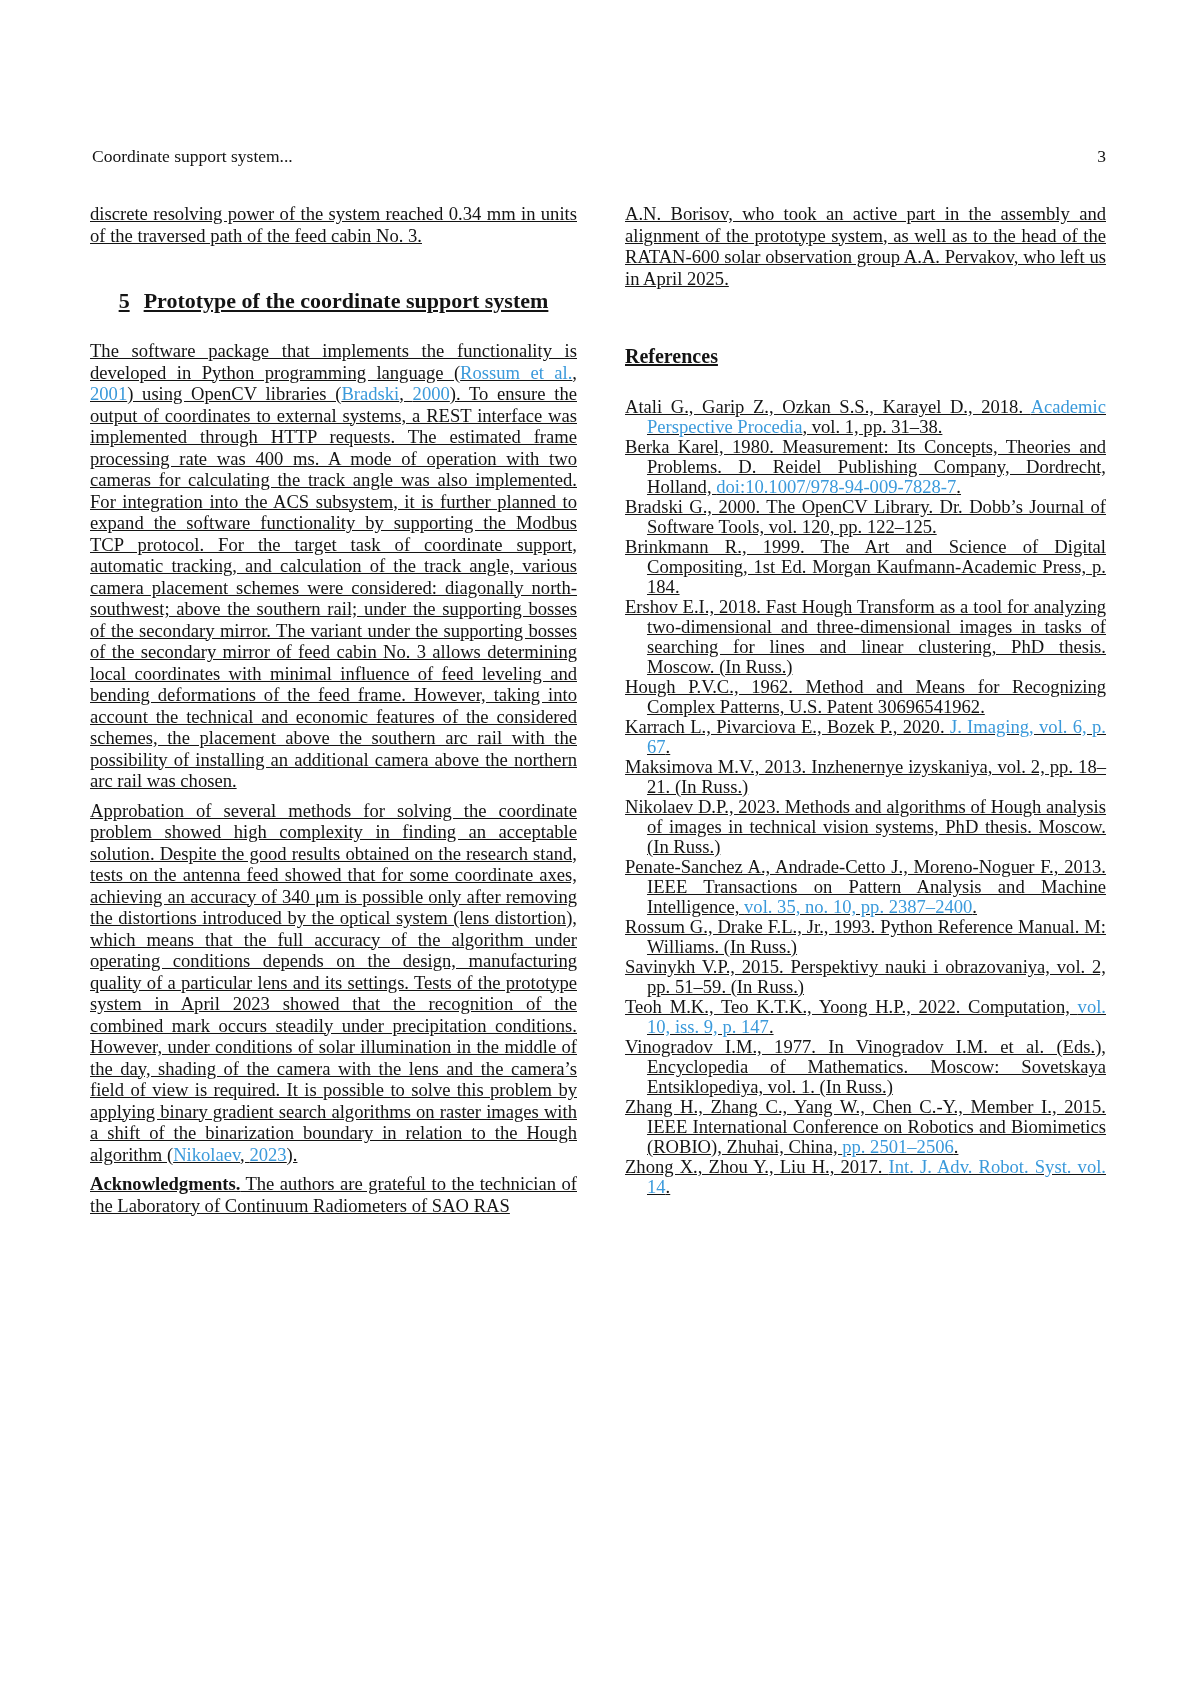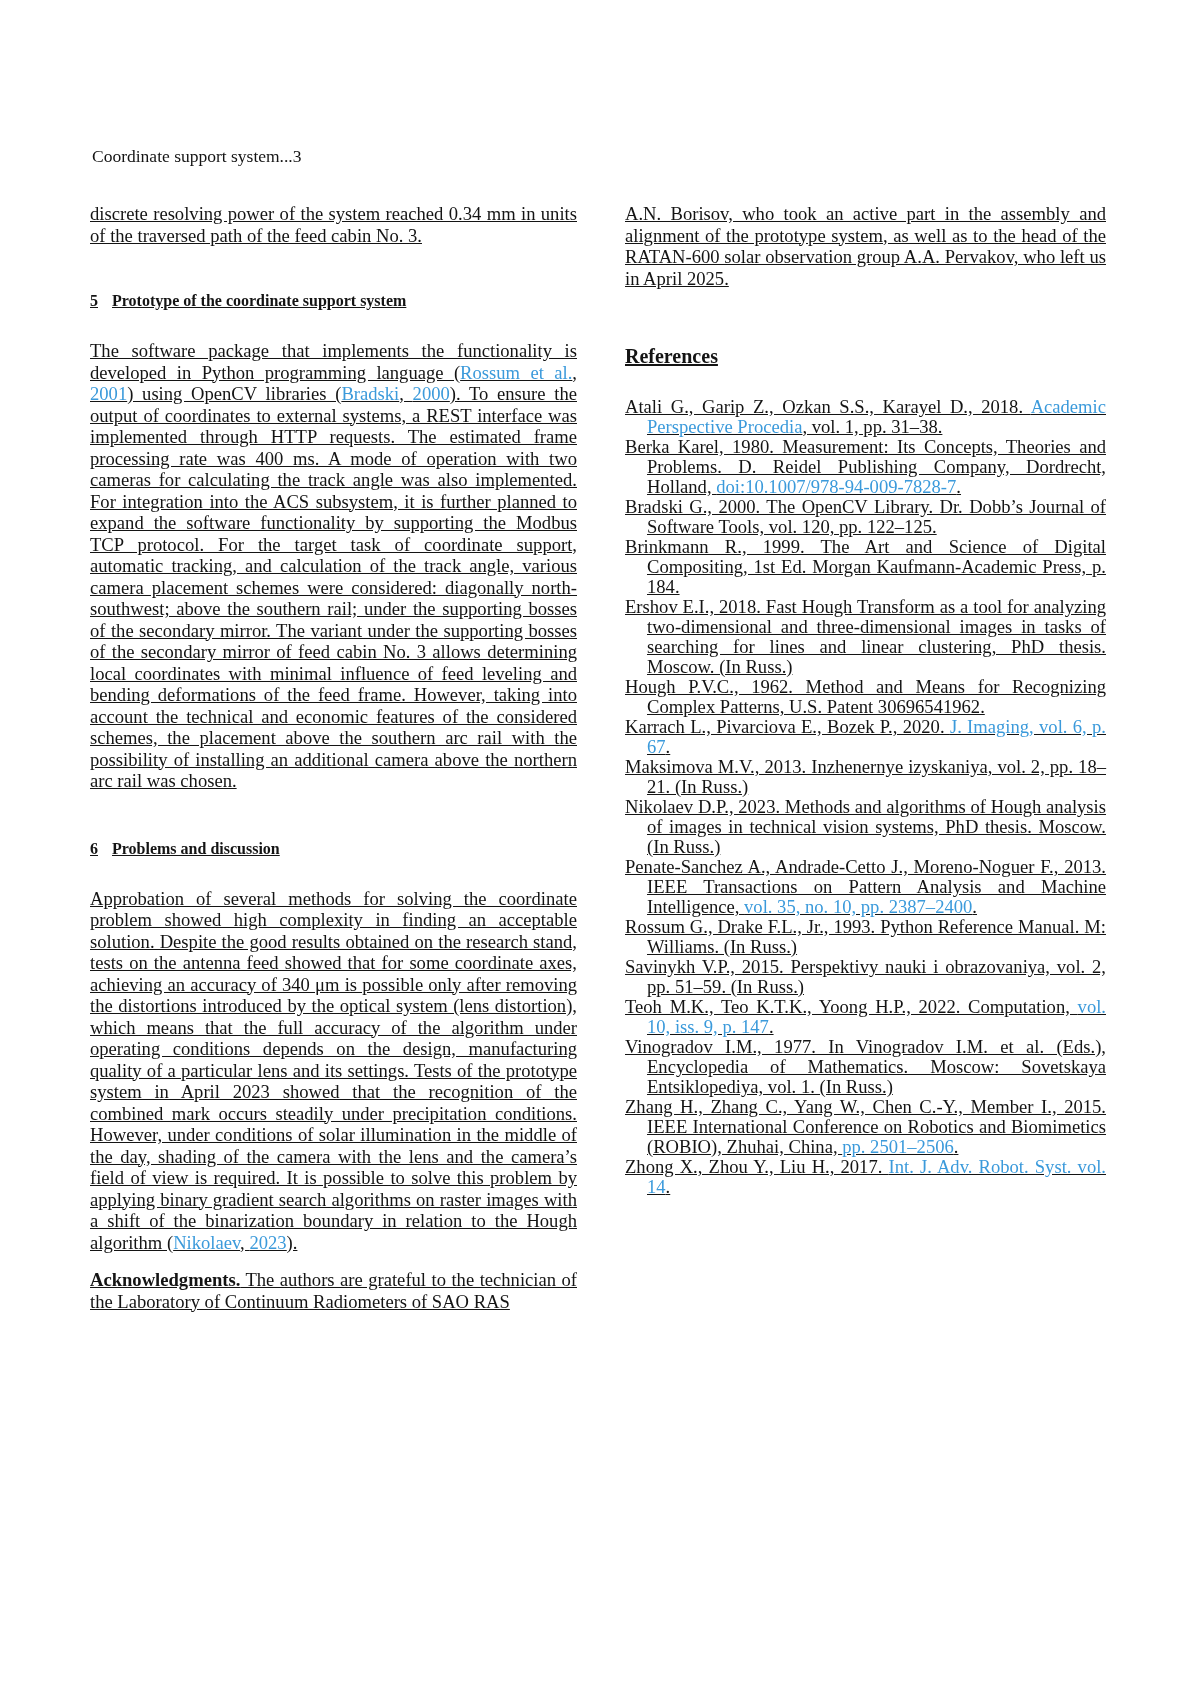--- a/index.html
+++ b/index.html
@@ -3,32 +3,32 @@
 <meta charset="utf-8">
 <style>
   :root { --link-color: #3b9adb; --ink: #141414; }
   * { margin: 0; padding: 0; box-sizing: border-box; }
   html, body { background: #ffffff; }
   body { width: 1200px; height: 1697px; position: relative; overflow: hidden;
          font-family: "Liberation Serif", "DejaVu Serif", serif; color: var(--ink); }
   .page { position: absolute; inset: 0; background: #fff; }
 
   .running-header { position: absolute; top: 146px; left: 92px; right: 94px;
-    display: flex; justify-content: flex-start; align-items: baseline;
+    display: flex; justify-content: space-between; align-items: baseline;
     font-size: 17.5px; }
 
   .col { position: absolute; top: 203px; text-decoration: underline; }
   .col-left  { left: 90px;  width: 487px; }
   .col-right { left: 625px; width: 481px; }
 
   p.body { font-size: 18.6px; line-height: 21.5px; text-align: justify;
            hyphens: auto; -webkit-hyphens: auto; }
-  p.body + p.body { margin-top: 16px; }
+  p.body + p.body { margin-top: 8px; }
 
-  h2.sec { font-size: 16px; line-height: 26px; font-weight: bold; letter-spacing: 0; }
+  h2.sec { font-size: 22px; line-height: 26px; font-weight: bold; letter-spacing: 0; text-align: center; }
   h2.sec .secnum { margin-right: 14px; }
   .h-sec5 { margin-top: 42px; }
   .h-sec5 + p.body { margin-top: 26px; }
   .h-sec6 { margin-top: 44px; }
   .h-sec6 + p.body { margin-top: 26px; }
   .ack { margin-top: 36px; }
 
   h2.refs-title { font-size: 20px; font-weight: bold; margin-top: 56px; }
   .ref-list { margin-top: 29px; }
   p.ref { font-size: 18.6px; line-height: 20px; text-align: justify;
@@ -48,23 +48,20 @@
   </div>
 
   <div class="col col-left">
     <p class="body"><span>discrete resolving power of the system reached 0.34 mm in units of the traversed path of the feed cabin No. 3.</span></p>
 
     <h2 class="sec h-sec5">
       <span class="secnum">5</span><span>Prototype of the coordinate support system</span>
     </h2>
     <p class="body"><span>The software package that implements the functionality is developed in Python programming language (</span><span class="link">Rossum et al.</span><span>, </span><span class="link">2001</span><span>) using OpenCV libraries (</span><span class="link">Bradski</span><span>, </span><span class="link">2000</span><span>). To ensure the output of coordinates to external systems, a REST interface was implemented through HTTP requests. The estimated frame processing rate was 400 ms. A mode of operation with two cameras for calculating the track angle was also implemented. For integration into the ACS subsystem, it is further planned to expand the software functionality by supporting the Modbus TCP protocol. For the target task of coordinate support, automatic tracking, and calculation of the track angle, various camera placement schemes were considered: diagonally north-southwest; above the southern rail; under the supporting bosses of the secondary mirror. The variant under the supporting bosses of the secondary mirror of feed cabin No. 3 allows determining local coordinates with minimal influence of feed leveling and bending deformations of the feed frame. However, taking into account the technical and economic features of the considered schemes, the placement above the southern arc rail with the possibility of installing an additional camera above the northern arc rail was chosen.</span></p>
 
-    <h2 class="sec h-sec6">
-      <span class="secnum">6</span><span>Problems and discussion</span>
-    </h2>
     <p class="body"><span>Approbation of several methods for solving the coordinate problem showed high complexity in finding an acceptable solution. Despite the good results obtained on the research stand, tests on the antenna feed showed that for some coordinate axes, achieving an accuracy of 340 μm is possible only after removing the distortions introduced by the optical system (lens distortion), which means that the full accuracy of the algorithm under operating conditions depends on the design, manufacturing quality of a particular lens and its settings. Tests of the prototype system in April 2023 showed that the recognition of the combined mark occurs steadily under precipitation conditions. However, under conditions of solar illumination in the middle of the day, shading of the camera with the lens and the camera’s field of view is required. It is possible to solve this problem by applying binary gradient search algorithms on raster images with a shift of the binarization boundary in relation to the Hough algorithm (</span><span class="link">Nikolaev</span><span>, </span><span class="link">2023</span><span>).</span></p>
 
     <p class="body ack"><span class="bold">Acknowledgments.</span><span> The authors are grateful to the technician of the Laboratory of Continuum Radiometers of SAO RAS</span></p>
   </div>
 
   <div class="col col-right">
     <p class="body"><span>A.N. Borisov, who took an active part in the assembly and alignment of the prototype system, as well as to the head of the RATAN-600 solar observation group A.A. Pervakov, who left us in April 2025.</span></p>
 
     <h2 class="refs-title">References</h2>
 

